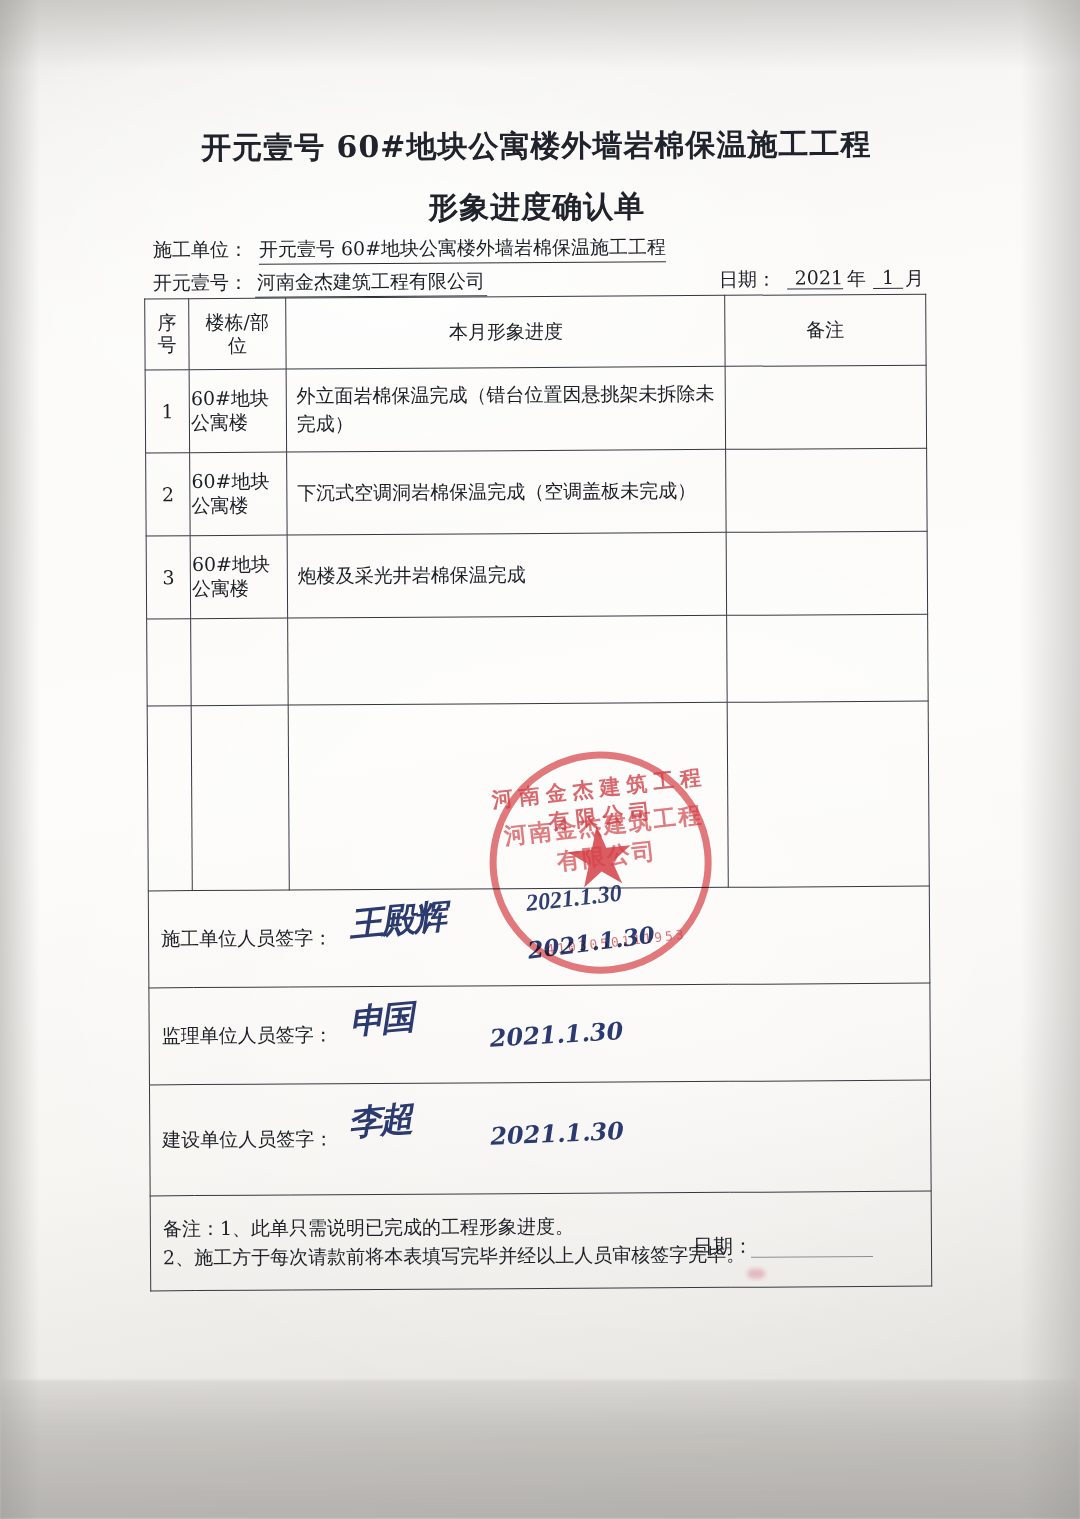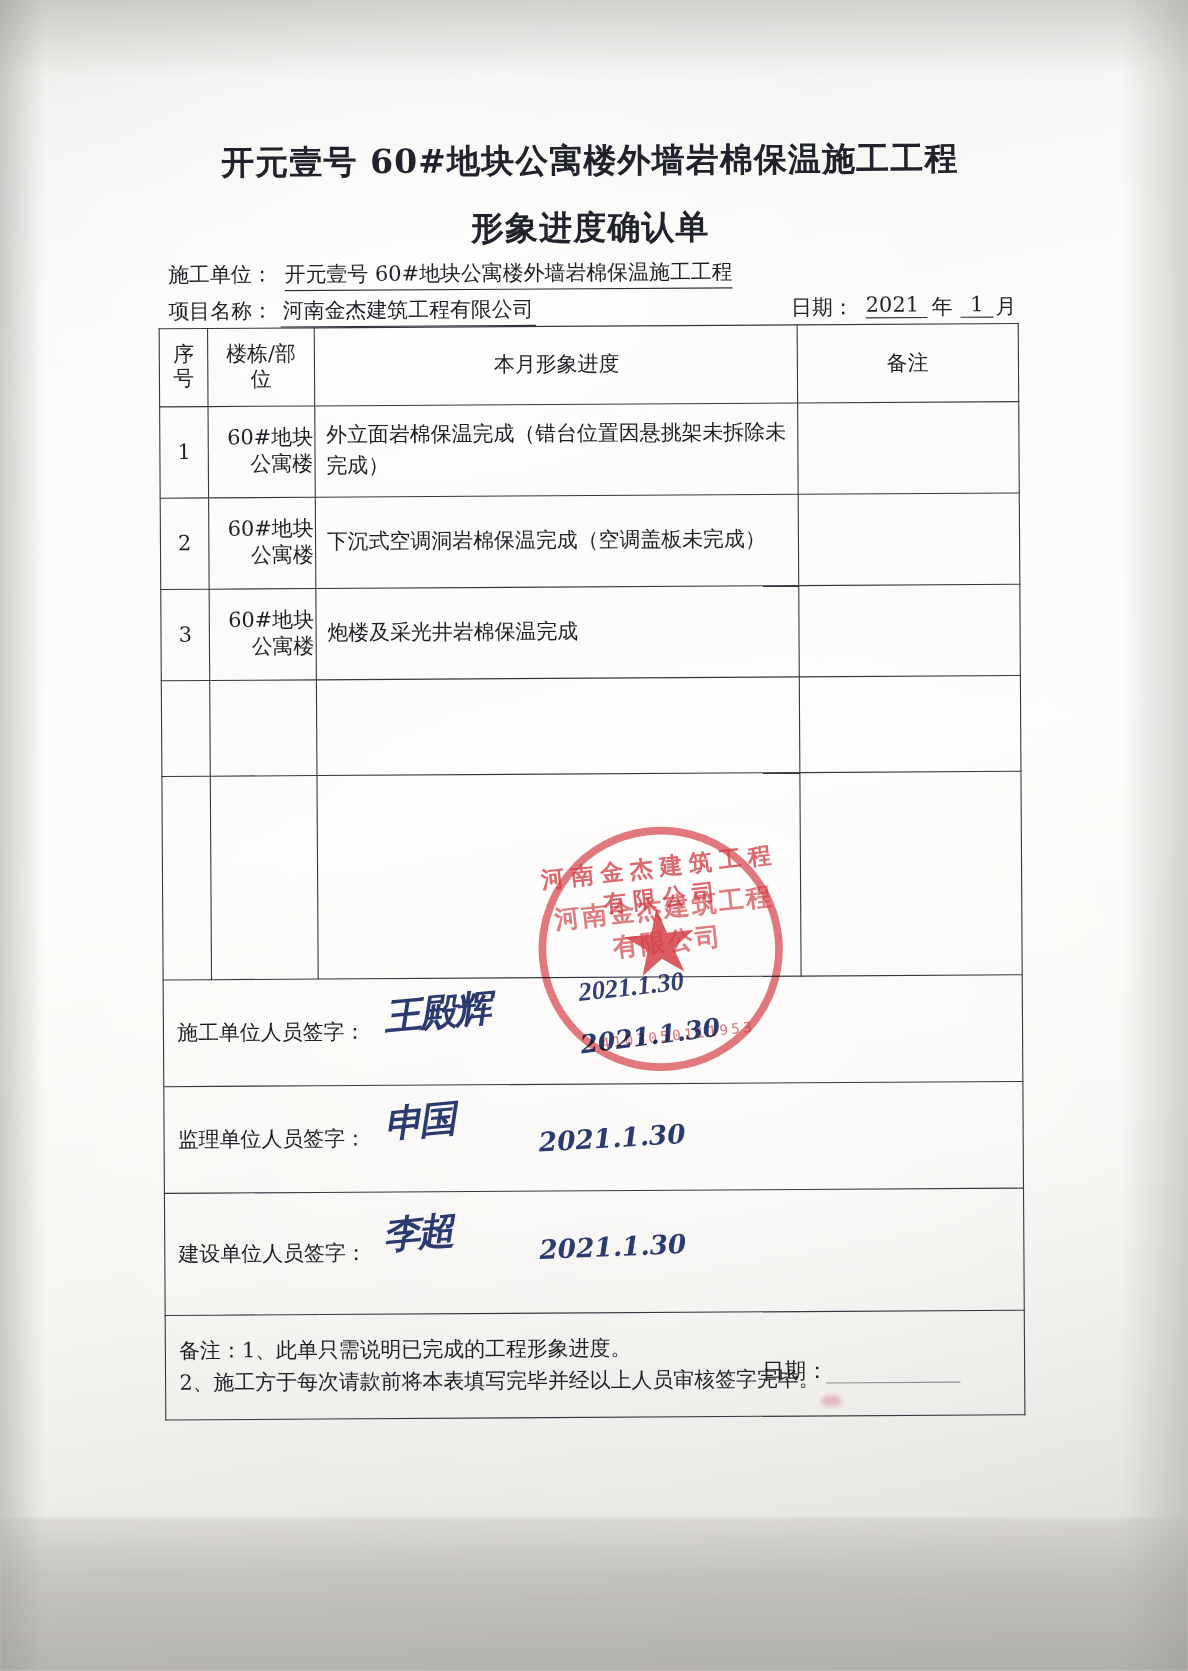--- a/index.html
+++ b/index.html
@@ -91,21 +91,21 @@
     left: 258px; top: 268px;
     border-bottom: 1.5px solid #2b2f36;
     padding-bottom: 1px;
     width: 232px;
     text-align: center;
   }
   #meta-date-label { left: 722px; top: 268px; }
   #meta-date-year {
     left: 790px; top: 268px;
     border-bottom: 1.5px solid #2b2f36;
-    width: 56px; text-align: left;
+    width: 56px; text-align: right;
   }
   #meta-date-y-unit { left: 850px; top: 268px; }
   #meta-date-month {
     left: 876px; top: 268px;
     border-bottom: 1.5px solid #2b2f36;
     width: 30px; text-align: center;
   }
   #meta-date-m-unit { left: 908px; top: 268px; }
 
   
@@ -117,21 +117,21 @@
     border-collapse: collapse;
     font-family: "DejaVu Serif", serif;
   }
   #table td {
     border: 1.6px solid #343840;
     color: #1c1f26;
     font-size: 19px;
     vertical-align: middle;
   }
   .c-seq { width: 42px; text-align: center; }
-  .c-bldg { width: 96px; text-align: right; line-height: 1.25; }
+  .c-bldg { width: 96px; text-align: left; line-height: 1.25; }
   .c-prog { width: 436px; padding: 6px 8px 6px 10px; line-height: 1.45; }
   .c-note { width: 206px; }
 
   .hdr td { text-align: center; height: 58px; }
   .hdr .c-seq { line-height: 1.15; font-size: 19px; }
   .hdr .c-bldg { line-height: 1.2; }
 
   .r-body td { height: 70px; }
   .r-empty td { height: 74px; }
   .r-empty2 td { height: 172px; }
@@ -258,21 +258,21 @@
 <div id="paper"></div>
 
 <div id="doc">
 
   <div class="title" id="title1">开元壹号 60#地块公寓楼外墙岩棉保温施工工程</div>
   <div class="title" id="title2">形象进度确认单</div>
 
   <div class="meta" id="meta-proj-label">施工单位：</div>
   <div class="meta" id="meta-proj-value">开元壹号 60#地块公寓楼外墙岩棉保温施工工程</div>
 
-  <div class="meta" id="meta-unit-label">项目名称：</div>
+  <div class="meta" id="meta-unit-label">开元壹号：</div>
   <div class="meta" id="meta-unit-value">河南金杰建筑工程有限公司</div>
 
   <div class="meta" id="meta-date-label">日期：</div>
   <div class="meta" id="meta-date-year">2021</div>
   <div class="meta" id="meta-date-y-unit">年</div>
   <div class="meta" id="meta-date-month">1</div>
   <div class="meta" id="meta-date-m-unit">月</div>
 
   <table id="table">
     <tbody>

